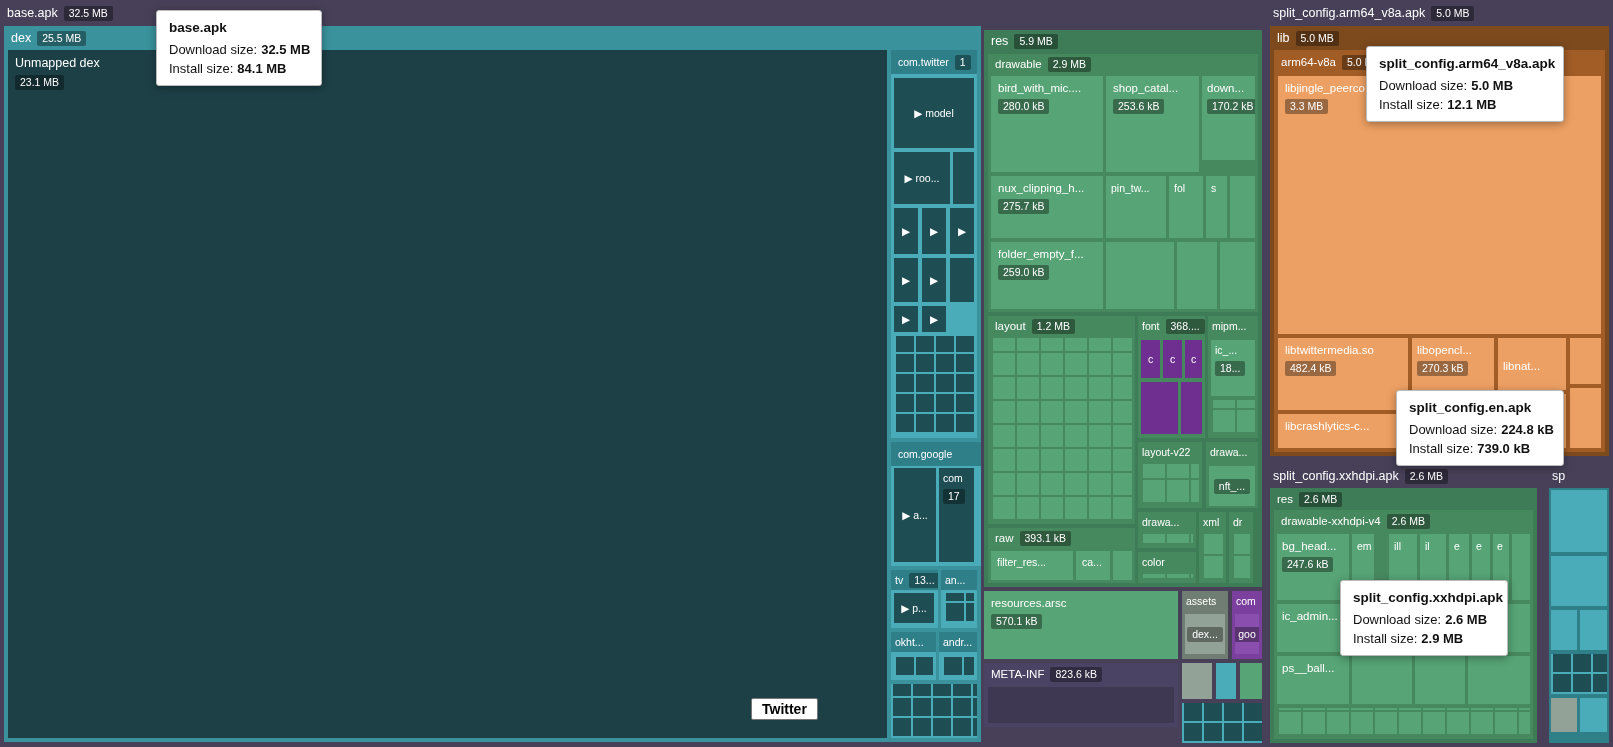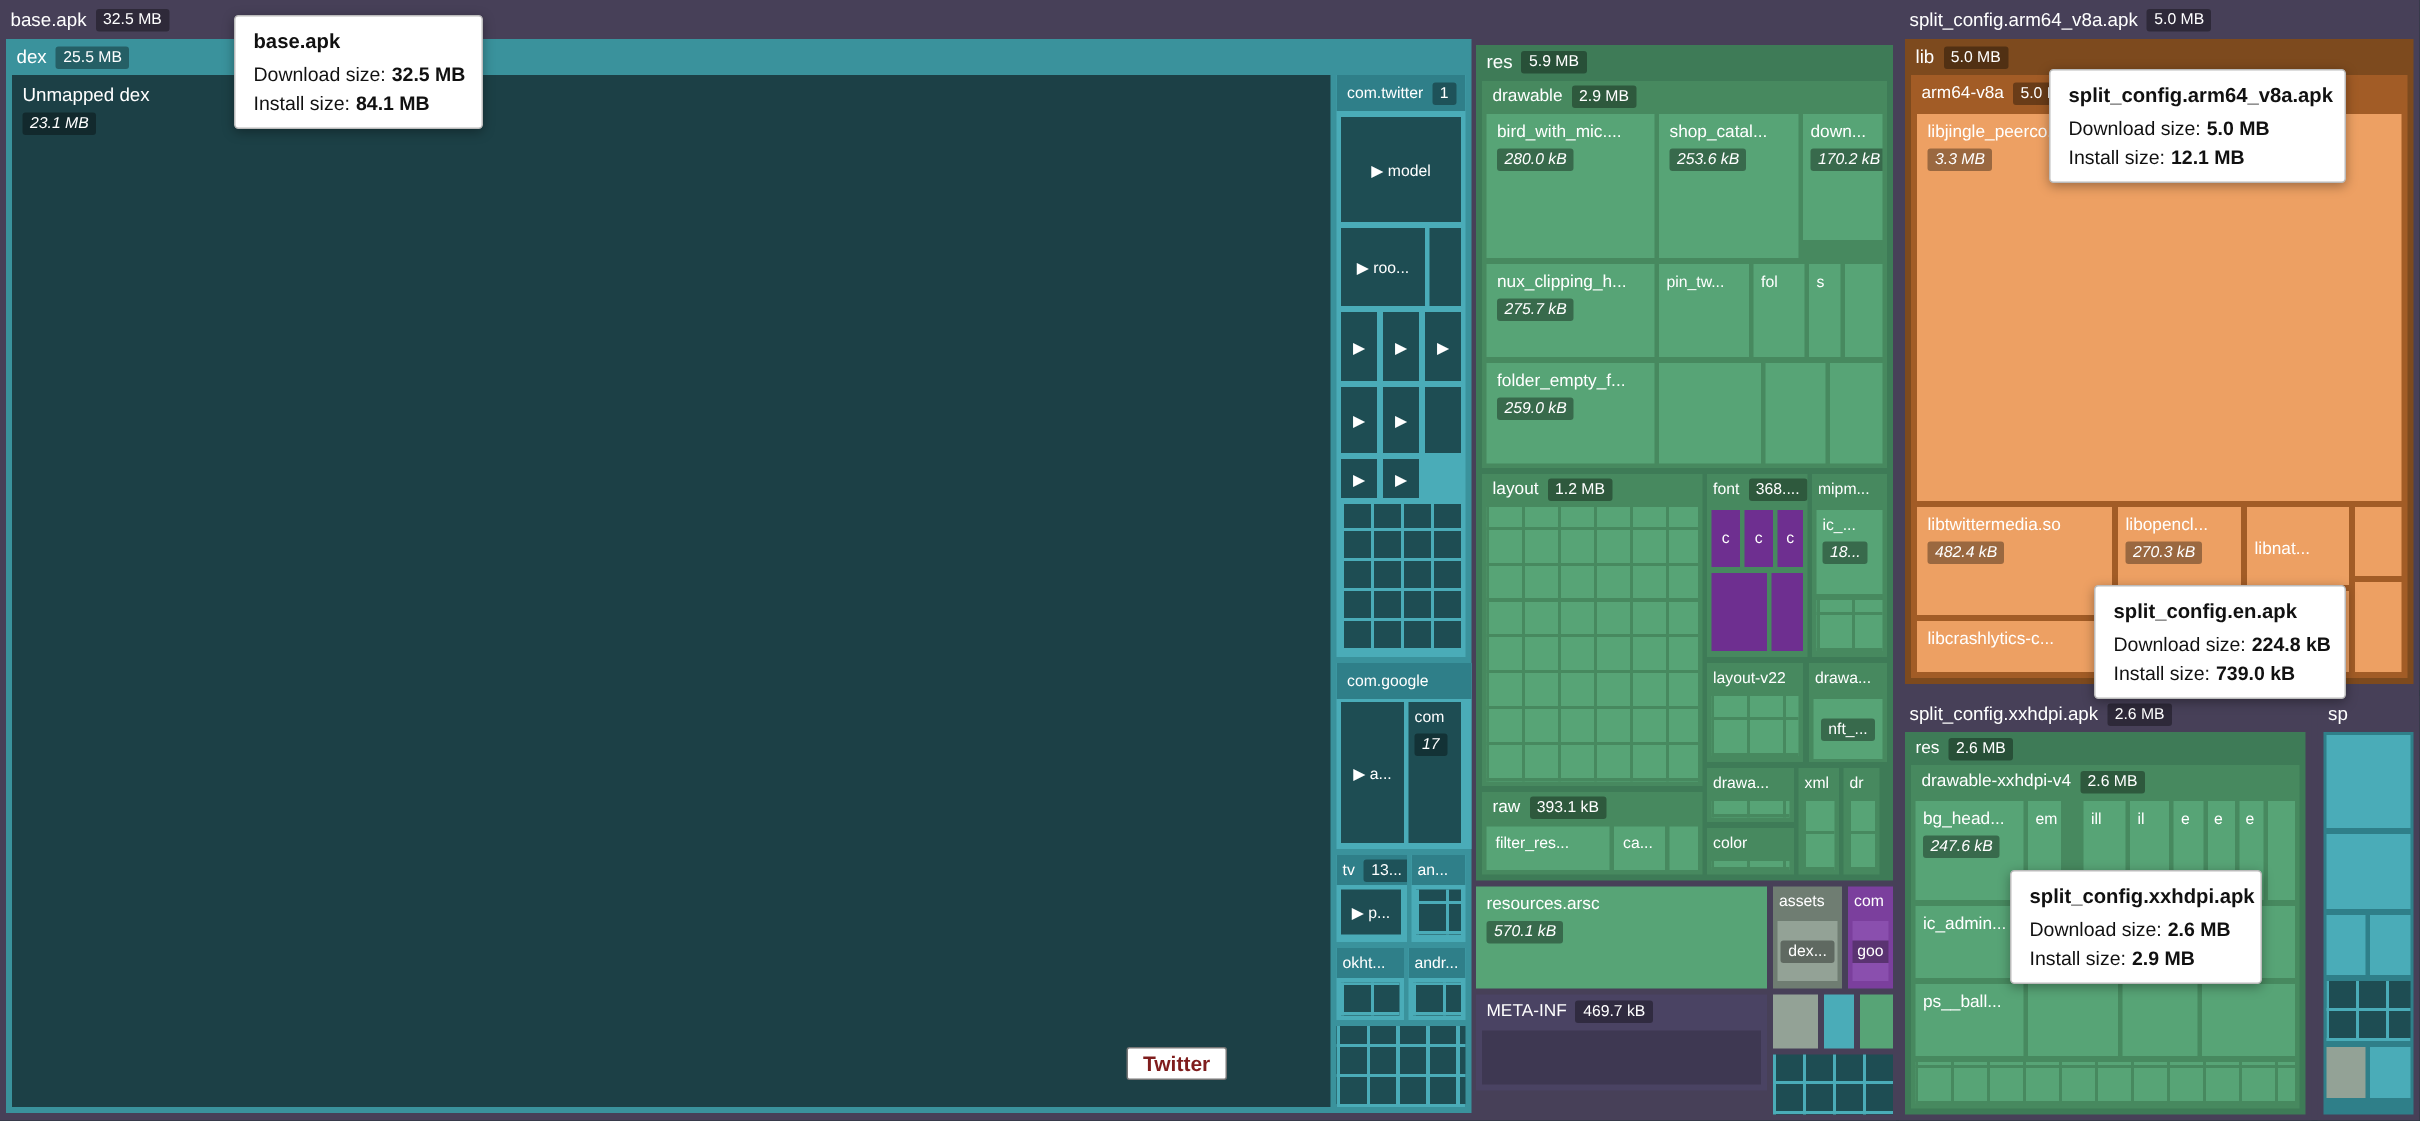--- a/index.html
+++ b/index.html
@@ -19,36 +19,36 @@
   #stage { position:relative; width:1613px; height:747px; background:var(--bg); overflow:hidden; }
   .node { position:absolute; overflow:hidden; }
   .hdr { display:flex; align-items:center; gap:6px; height:24px; padding:0 7px; overflow:hidden; white-space:nowrap; }
   .thdr { background:var(--teal-group); }
   .lbl { color:#fff; font-size:12.5px; white-space:nowrap; }
   .md { font-size:11.5px; }
   .sm { font-size:10.5px; }
   .badge { background:var(--badge-bg); color:#fff; font-size:10.5px; line-height:15px; padding:0 5px; border-radius:2px; white-space:nowrap; flex:0 0 auto; }
   .leaf { position:absolute; overflow:hidden; padding:6px 7px; }
   .leaf .lbl { display:block; }
-  .leaf .badge { display:inline-block; margin-top:5px;font-style:italic; }
+  .leaf .badge { display:inline-block; margin-top:5px; }
   .center { display:flex; align-items:center; justify-content:center; padding:0; }
   .mosaic-teal { background-color:var(--teal-dark2);
     background-image:repeating-linear-gradient(0deg, var(--teal-leaf) 0 2px, transparent 2px 20px),
                      repeating-linear-gradient(90deg, var(--teal-leaf) 0 2px, transparent 2px 20px); }
   .mosaic-green { background-color:var(--green-leaf);
     background-image:repeating-linear-gradient(0deg, var(--green-mid) 0 2px, transparent 2px 24px),
                      repeating-linear-gradient(90deg, var(--green-mid) 0 2px, transparent 2px 24px); }
 
   .tooltip { position:absolute; background:#ffffff; border:1px solid #bbb; border-radius:3px;
     box-shadow:0 2px 8px rgba(0,0,0,0.35); padding:9px 12px; z-index:50; }
   .tt-title { font-weight:bold; font-size:13.5px; color:#111; margin-bottom:7px; white-space:nowrap; }
   .tt-row { font-size:13px; color:#111; margin-top:4px; white-space:nowrap; }
   .tt-val { font-weight:bold; margin-left:4px; }
   .cursor-label { position:absolute; background:#fff; border:1px solid #777; border-radius:2px;
-    color:#7f1d1d; font-weight:bold; font-size:14px; padding:2px 10px; z-index:60; }
+    color:#000000; font-weight:bold; font-size:14px; padding:2px 10px; z-index:60; }
 </style>
 </head>
 <body>
 
 <div id="stage">
 
   <div class="node" style="left:0;top:0;width:1264px;height:747px;background:var(--bg)">
     <div class="hdr" style="height:26px">
       <span class="lbl">base.apk</span>
       <span class="badge">32.5 MB</span>
@@ -303,21 +303,21 @@
         <span class="lbl sm">com</span>
       </div>
       <div class="node center" style="left:3px;top:23px;width:24px;height:40px;background:var(--purple-leaf2)">
         <span class="badge">goo</span>
       </div>
     </div>
 
     <div class="node" style="left:984px;top:663px;width:194px;height:64px;background:var(--panel-header)">
       <div class="hdr" style="height:22px">
         <span class="lbl md">META-INF</span>
-        <span class="badge">469.7 kB</span>
+        <span class="badge">823.6 kB</span>
       </div>
       <div class="node" style="left:4px;top:24px;width:186px;height:36px;background:var(--panel-dark)"></div>
     </div>
 
     <div class="node" style="left:1182px;top:663px;width:30px;height:36px;background:var(--gray-leaf)"></div>
     <div class="node" style="left:1216px;top:663px;width:20px;height:36px;background:var(--teal-leaf)"></div>
     <div class="node" style="left:1240px;top:663px;width:22px;height:36px;background:var(--green-leaf)"></div>
     <div class="node mosaic-teal" style="left:1182px;top:703px;width:80px;height:40px"></div>
   </div>
 

